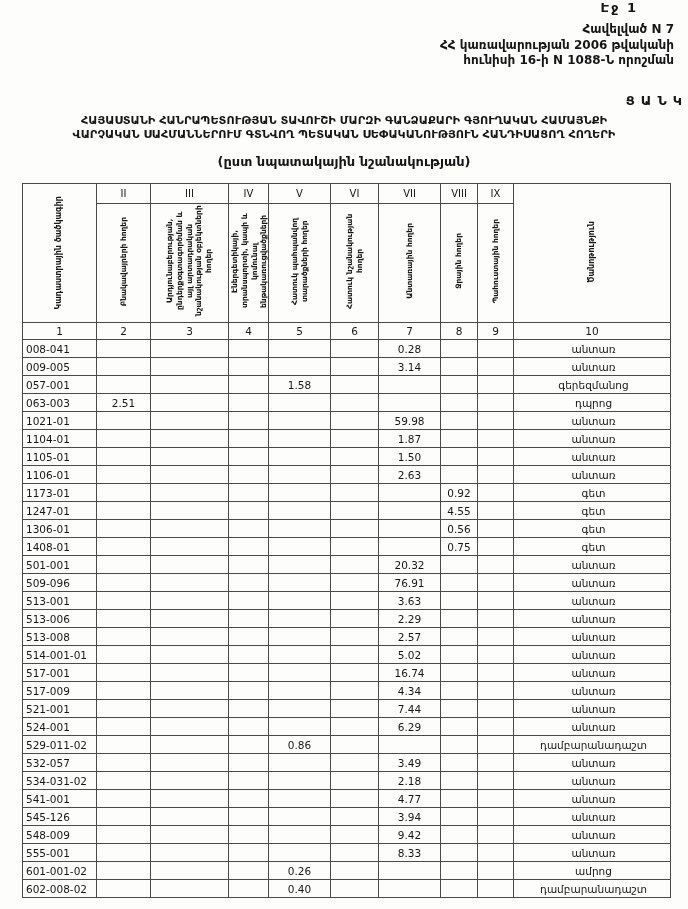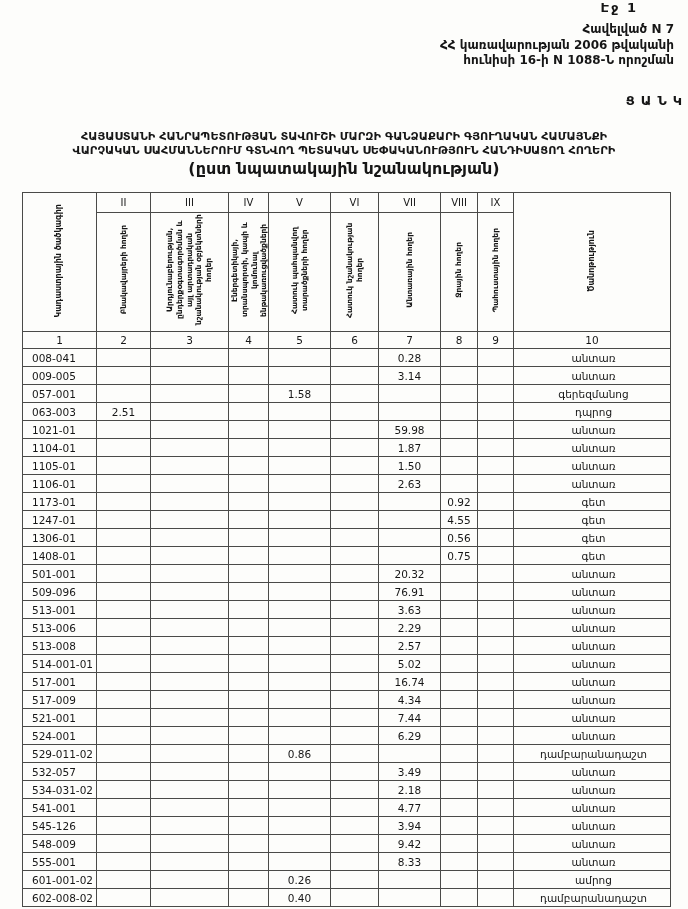--- a/index.html
+++ b/index.html
@@ -30,22 +30,22 @@
     letter-spacing: 6px;
     margin-top: 24px;
   }
   .doc-sub {
     text-align: center;
     font-weight: bold;
     font-size: 11.3px;
     line-height: 1.25;
     margin: 0 14px;
   }
-  .doc-sub.first { margin-top: 22px; }
-  .doc-sub.small { font-weight: bold; font-size: 16px; margin-top: 1px; }
+  .doc-sub.first { margin-top: 6px; }
+  .doc-sub.small { font-weight: bold; font-size: 13px; margin-top: 12px; }
   table.land-table {
     border-collapse: collapse;
     margin: 13px 18px 0 22px;
     width: 648px;
     table-layout: fixed;
   }
   table.land-table td {
     border: 1px solid #4a4a48;
     vertical-align: middle;
     overflow: hidden;
@@ -59,21 +59,21 @@
     transform: rotate(180deg);
     font-weight: bold;
     font-size: 7.5px;
     line-height: 1.3;
     max-height: 112px;
     text-align: center;
   }
   td.tall-head .vert { max-height: 134px; font-size: 8px; }
   tr.index-row td { height: 17px; text-align: center; font-size: 10.5px; padding: 0; }
   tbody.data td { height: 18px; font-size: 10.5px; padding: 0 2px; }
-  tbody.data td.code { text-align: left; padding-left: 9px; white-space: nowrap; }
+  tbody.data td.code { text-align: left; padding-left: 3px; white-space: nowrap; }
   tbody.data td.num { text-align: center; }
   tbody.data td.note { text-align: center; padding-left: 5px; white-space: nowrap; }
 </style>
 </head>
 <body>
 
 <div class="page">
 
   <div class="page-label">Էջ 1</div>
 

